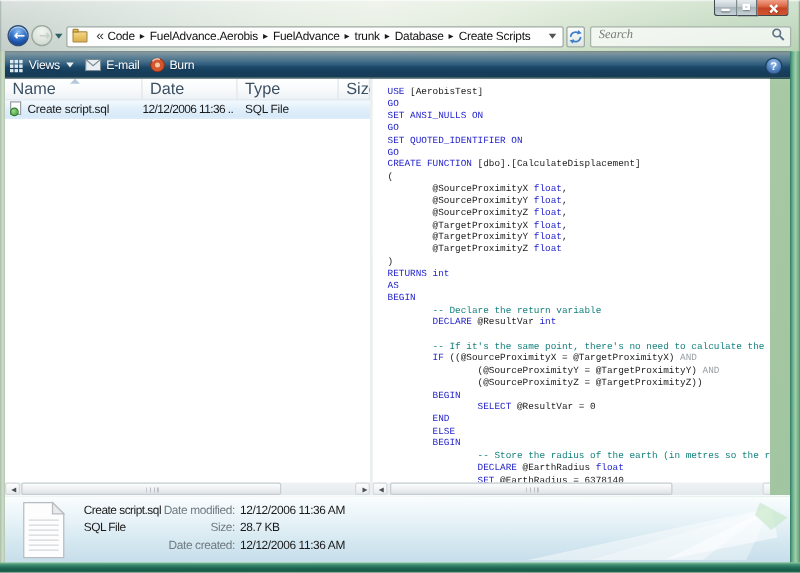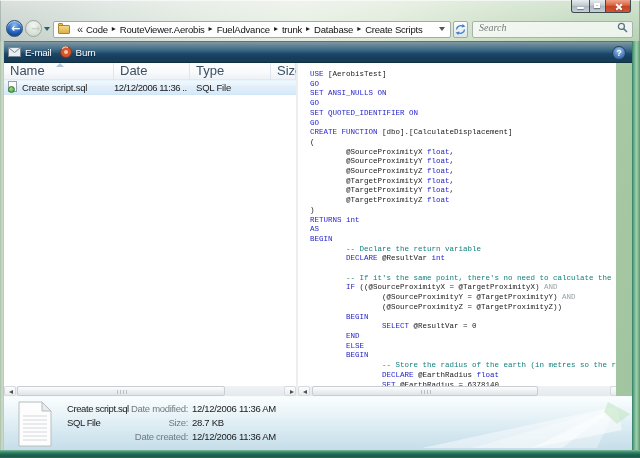--- a/index.html
+++ b/index.html
@@ -137,21 +137,21 @@
     <div id="nav-chevron"></div>
     <div id="addressbar">
       <span id="addr-folder">
           <span class="back"></span>
           <span class="tab"></span>
         </span>
       <span id="addr-overflow">«</span>
       <span id="crumbs" style="display: flex;">
           <span class="crumb">Code</span>
           <span class="crumb-chev">▸</span>
-          <span class="crumb">RouteViewer.Aerobis</span>
+          <span class="crumb">FuelAdvance.Aerobis</span>
           <span class="crumb-chev">▸</span>
           <span class="crumb">FuelAdvance</span>
           <span class="crumb-chev">▸</span>
           <span class="crumb">trunk</span>
           <span class="crumb-chev">▸</span>
           <span class="crumb">Database</span>
           <span class="crumb-chev">▸</span>
           <span class="crumb">Create Scripts</span>
         </span>
       <span id="addr-drop"></span>
@@ -168,20 +168,39 @@
       <span id="search-ph">Search</span>
       <svg id="search-mag" width="11" height="11" viewBox="0 0 11 11">
         <circle cx="4.4" cy="4.4" r="3" fill="none" stroke="#5c7186" stroke-width="1.3"></circle>
         <line x1="6.7" y1="6.7" x2="10" y2="10" stroke="#5c7186" stroke-width="1.5"></line>
       </svg>
     </div>
   </div>
 
   <div id="cmdbar">
     <div id="cmditems" style="display: flex;">
+        <div class="cmditem">
+          <span class="ico">
+            <svg width="11" height="11" viewBox="0 0 12 12">
+              <g fill="#dfeaf0">
+                <rect x="0" y="1" width="3" height="3"></rect>
+                <rect x="4" y="1" width="3" height="3"></rect>
+                <rect x="8" y="1" width="3" height="3"></rect>
+                <rect x="0" y="5" width="3" height="3"></rect>
+                <rect x="4" y="5" width="3" height="3"></rect>
+                <rect x="8" y="5" width="3" height="3"></rect>
+                <rect x="0" y="9" width="3" height="3"></rect>
+                <rect x="4" y="9" width="3" height="3"></rect>
+                <rect x="8" y="9" width="3" height="3"></rect>
+              </g>
+            </svg>
+          </span>
+          <span>Views</span>
+          <span class="cmddrop"></span>
+        </div>
         <div class="cmditem">
           <span class="ico">
             <svg width="13" height="10" viewBox="0 0 13 10">
               <rect x="0.5" y="0.5" width="12" height="9" fill="#e8eef2" stroke="#7a8a92"></rect>
               <path d="M0.5 0.5 L6.5 5.5 L12.5 0.5" fill="none" stroke="#7a8a92"></path>
             </svg>
           </span>
           <span>E-mail</span>
         </div>
         <div class="cmditem">

